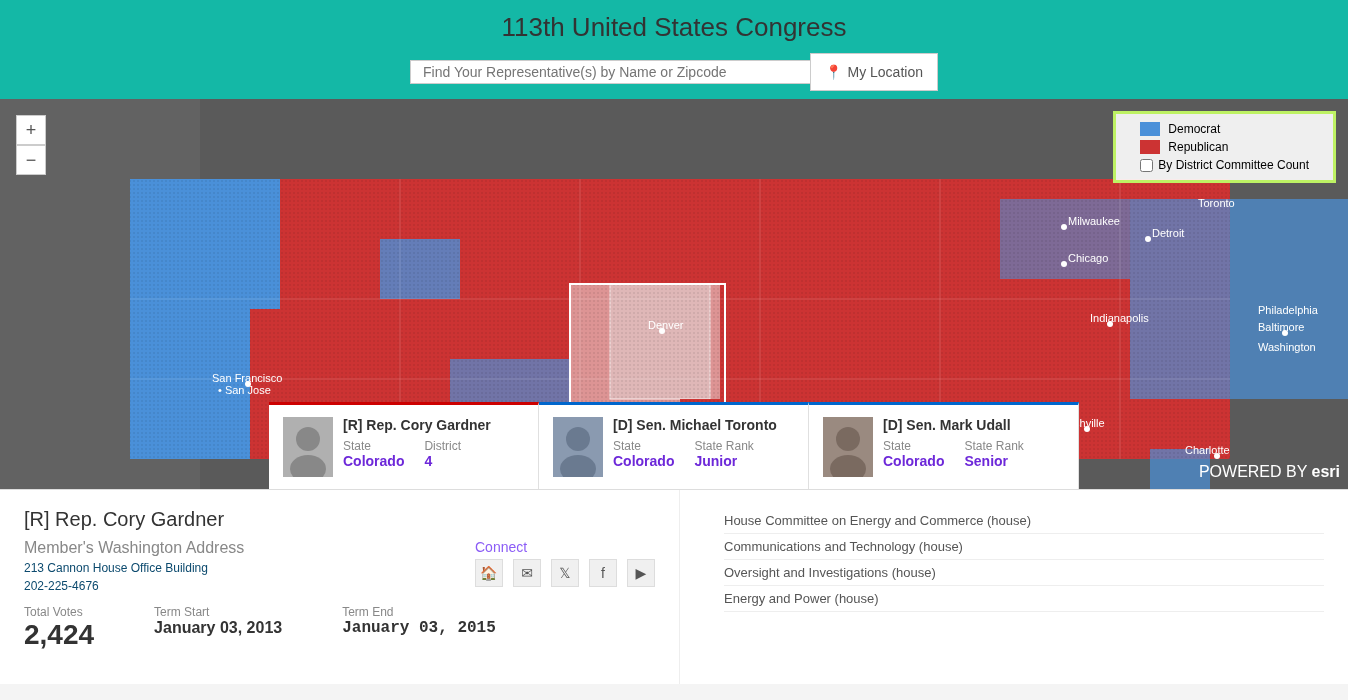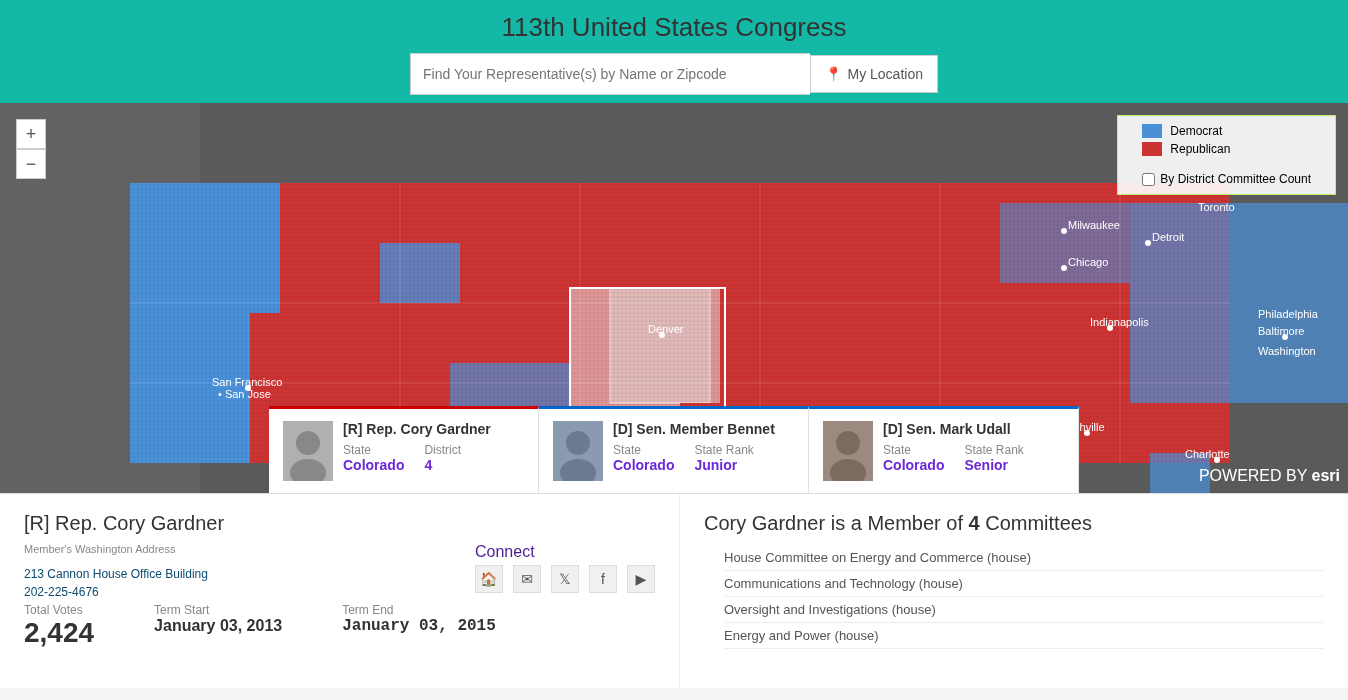--- a/index.html
+++ b/index.html
@@ -17,21 +17,21 @@
       color: #333;
       margin-bottom: 10px;
     }
     .search-bar {
       display: inline-flex;
       align-items: center;
       gap: 0;
     }
     .search-input {
       width: 400px;
-      height: 42px;
+      height: 24px;
       border: 1px solid #ccc;
       padding: 9px 12px;
       font-size: 14px;
       color: #999;
       outline: none;
       border-right: none;
     }
     .location-btn {
       height: 38px;
       background: #fff;
@@ -76,41 +76,41 @@
       color: #555;
       user-select: none;
     }
 
     
     .map-legend {
       position: absolute;
       top: 12px;
       right: 12px;
       background: rgba(255,255,255,0.9);
-      border: 1px solid #bef264;
+      border: 3px solid #bef264;
       padding: 8px 24px;
       font-size: 12px;
       z-index: 10;
       min-width: 180px;
     }
     .legend-item {
       display: flex;
       align-items: center;
       gap: 8px;
       margin-bottom: 4px;
     }
     .legend-swatch {
       width: 20px;
       height: 14px;
     }
     .legend-checkbox {
       display: flex;
       align-items: center;
       gap: 5px;
-      margin-top: 16px;
+      margin-top: 4px;
     }
 
     
     .esri-attr {
       position: absolute;
       bottom: 8px;
       right: 8px;
       color: #fff;
       font-size: 16px;
       z-index: 10;
@@ -186,37 +186,37 @@
       padding: 18px 24px;
       border-right: 1px solid #eee;
     }
     .left-panel h2 {
       font-size: 20px;
       font-weight: normal;
       color: #333;
       margin-bottom: 8px;
     }
     .address-label {
-      font-size: 11px;
+      font-size: 16px;
       color: #888;
-      margin-bottom: 10px;
+      margin-bottom: 2px;
     }
     .address-connect {
       display: flex;
       justify-content: space-between;
       align-items: flex-start;
     }
     .address-text {
       font-size: 12px;
       color: #0c4a6e;
       line-height: 1.5;
     }
     .connect-label {
-      font-size: 16px;
-      color: #4c1d95;
+      font-size: 14px;
+      color: #8b5cf6;
       margin-bottom: 4px;
     }
     .connect-icons {
       display: flex;
       gap: 10px;
     }
     .connect-icon {
       width: 28px;
       height: 28px;
       background: #f0f0f0;
@@ -224,21 +224,21 @@
       display: flex;
       align-items: center;
       justify-content: center;
       font-size: 14px;
       color: #555;
       cursor: pointer;
     }
     .stats-row {
       display: flex;
       gap: 60px;
-      margin-top: 2px;
+      margin-top: 10px;
     }
     .stat-item {}
     .stat-label {
       font-size: 12px;
       color: #888;
     }
     .stat-value {
       font-size: 28px;
       font-weight: bold;
       color: #333;
@@ -423,21 +423,21 @@
     <div class="rep-card democrat">
       <div class="rep-card-inner">
         <div class="rep-photo">
           <svg width="50" height="60" viewBox="0 0 50 60">
             <rect width="50" height="60" fill="#8a9ab0"></rect>
             <circle cx="25" cy="22" r="12" fill="#6a7a90"></circle>
             <ellipse cx="25" cy="52" rx="18" ry="14" fill="#6a7a90"></ellipse>
           </svg>
         </div>
         <div class="rep-info">
-          <div class="rep-name">[D] Sen. Member Bennet</div>
+          <div class="rep-name">[D] Sen. Michael Toronto</div>
           <div class="rep-detail">
             <div class="rep-detail-item">
               <div class="rep-detail-label">State</div>
               <div class="rep-detail-value">Colorado</div>
             </div>
             <div class="rep-detail-item">
               <div class="rep-detail-label">State Rank</div>
               <div class="rep-detail-value">Junior</div>
             </div>
           </div>
@@ -502,27 +502,20 @@
         <div class="stat-value" style="font-size:16px;">January 03, 2013</div>
       </div>
       <div class="stat-item">
         <div class="stat-label">Term End</div>
         <div class="stat-value" style="font-size:16px;font-family:Liberation Mono, monospace;">January 03, 2015</div>
       </div>
     </div>
   </div>
 
   <div class="right-panel">
-    <h2>
-      <span>Cory Gardner is a Member of</span>
-      <span> </span>
-      <span class="count">4</span>
-      <span> </span>
-      <span>Committees</span>
-    </h2>
     <ul class="committee-list">
       <li class="committee-item">House Committee on Energy and Commerce (house)</li>
       <li class="committee-item">Communications and Technology (house)</li>
       <li class="committee-item">Oversight and Investigations (house)</li>
       <li class="committee-item">Energy and Power (house)</li>
     </ul>
   </div>
 </div>
 
 </body></html>

